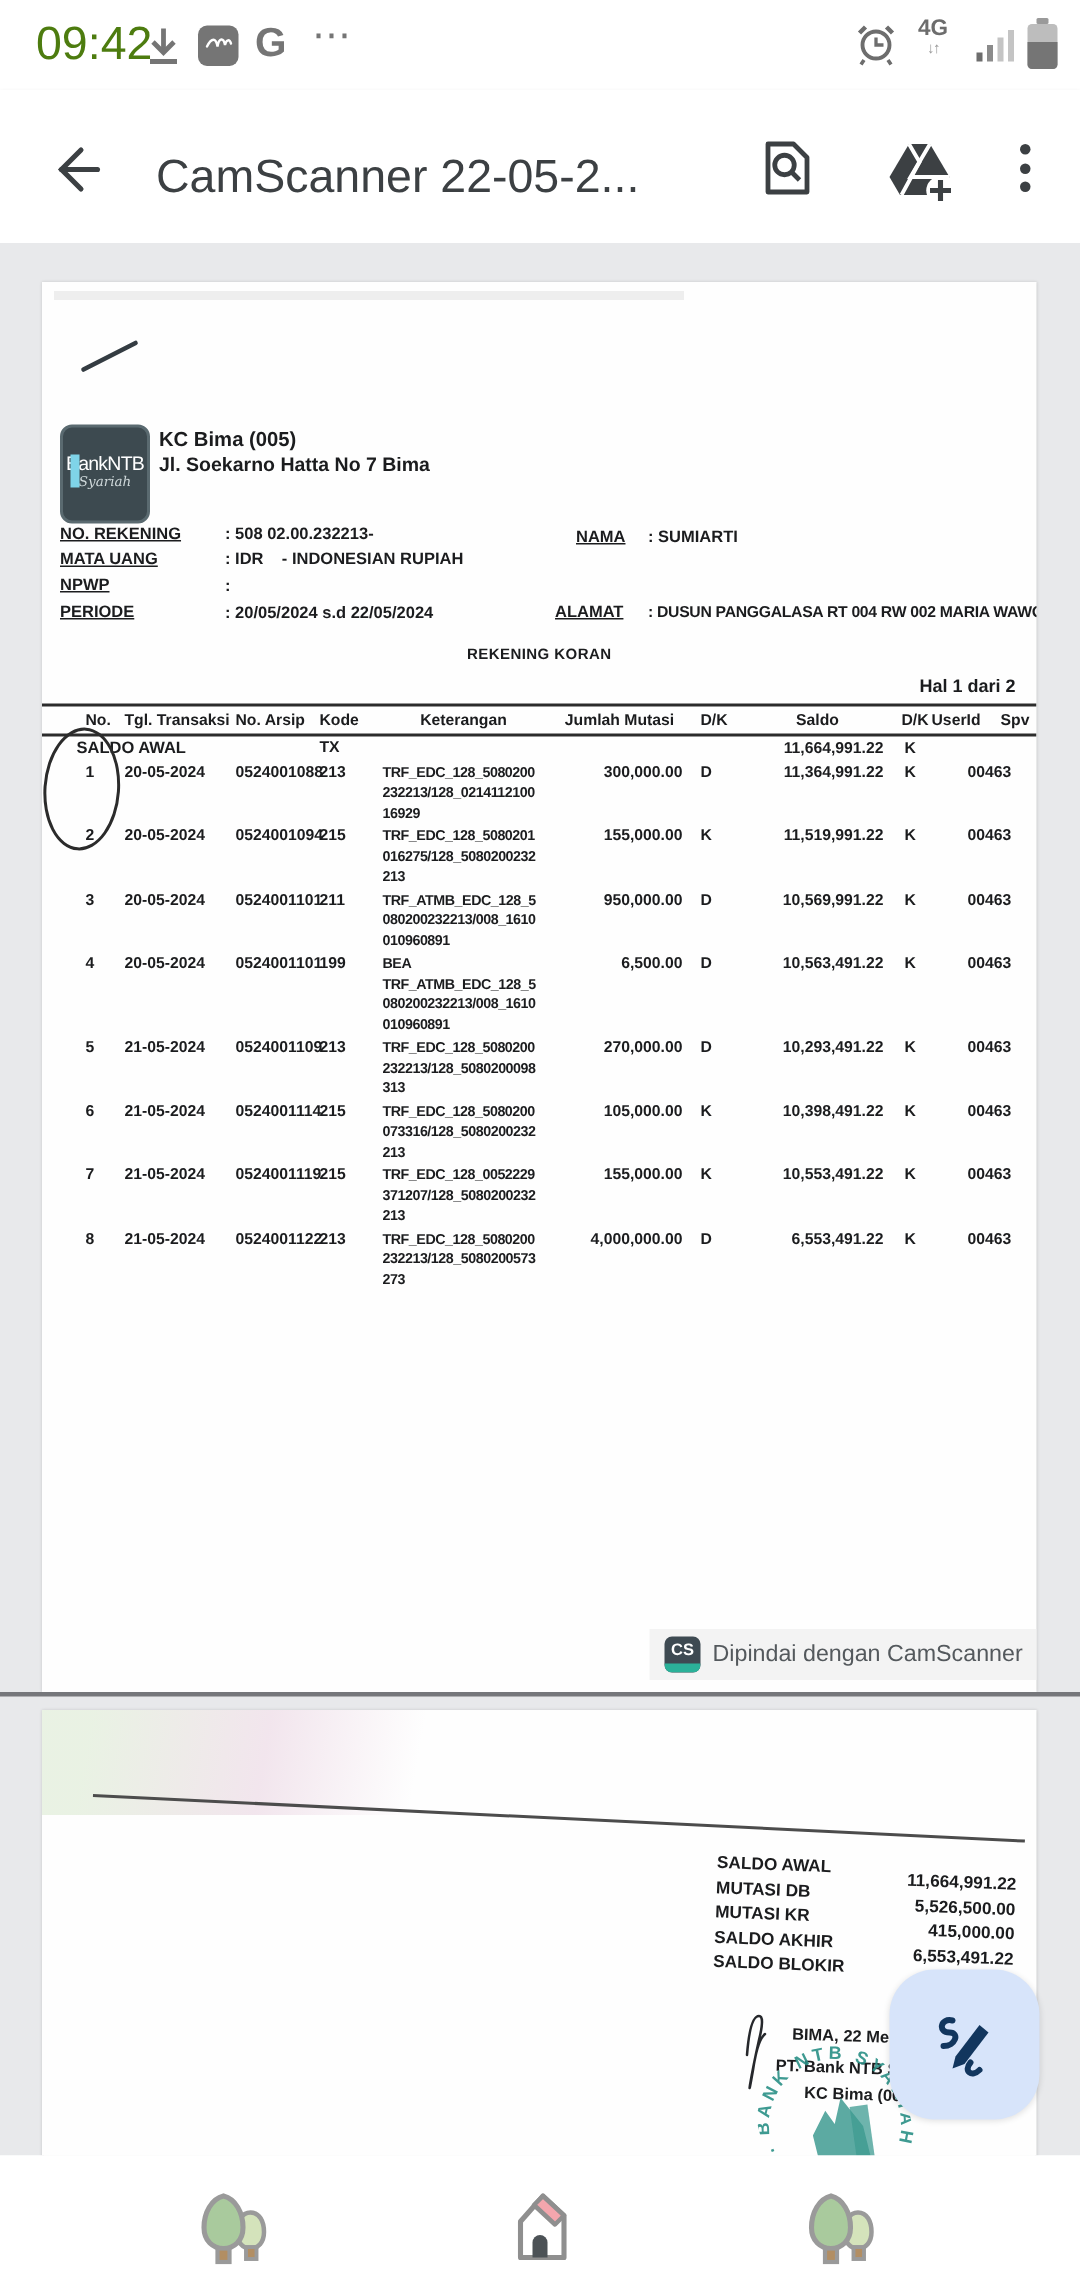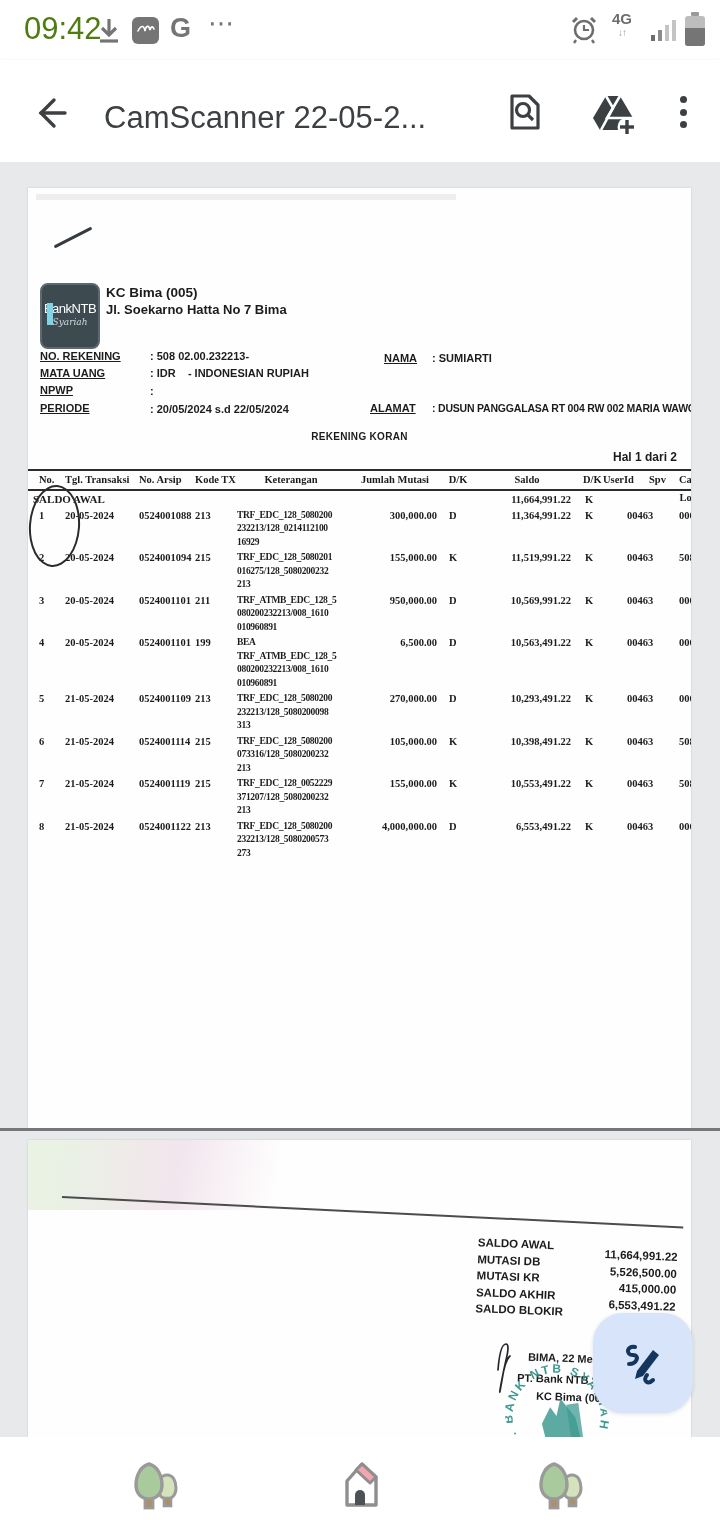--- a/index.html
+++ b/index.html
@@ -47,21 +47,21 @@
   .branch{left:78px;top:97px;font-size:13.5px;font-weight:700;}
   .braddr{left:78px;top:114px;font-size:13px;font-weight:700;}
   .inf-l{font-size:11px;font-weight:700;text-decoration:underline;}
   .inf-v{font-size:11px;font-weight:700;white-space:pre;}
   .doc-title{left:0;top:243px;width:663px;text-align:center;font-size:10px;font-weight:700;letter-spacing:.3px;}
   .hal{right:14px;top:262px;font-size:12px;font-weight:700;}
 
   .ttable{left:0;top:281px;width:663px;}
   .thead,.trow{display:grid;
      grid-template-columns:26px 74px 56px 42px 108px 100px 26px 112px 20px 46px 30px 1fr;
-     padding:0 11px;font-weight:700;font-family:Liberation Serif, serif;}
+     padding:0 29px;font-weight:700;}
   .thead{border-top:2px solid #2c2c2c;border-bottom:2px solid #2c2c2c;
          font-size:10.5px;line-height:18px;height:18px;}
   .thead div:nth-child(5){text-align:center;}
   .thead div:nth-child(6){text-align:center;}
   .thead div:nth-child(7){text-align:center;}
   .thead div:nth-child(8){text-align:center;}
   .thead div:nth-child(12){text-align:right;}
   .trow{font-size:10.5px;line-height:13.5px;margin-top:2px;}
   .c-ket{font-size:9.5px;letter-spacing:-0.3px;}
   .c-mut{text-align:right;padding-right:8px;}
@@ -389,20 +389,24 @@
             <div class="c-dk2">K</div>
             <div class="c-user">00463</div>
             <div class="c-spv"></div>
             <div class="c-cab">000</div>
           </div>
         </div>
     </div>
 
     <div class="abs circle-mark"></div>
 
+    <div class="abs wm-bar">
+      <div class="cs-logo"><span>CS</span><i></i></div>
+      <div class="wm-text">Dipindai dengan CamScanner</div>
+    </div>
   </div>
 
   <div class="abs page-sep"></div>
 
   <div class="abs page page2">
     <div class="abs p2-smudge"></div>
     <div class="abs p2-edge"></div>
 
     <div class="abs summary">
         <div class="srow" style="top: 92px;">

